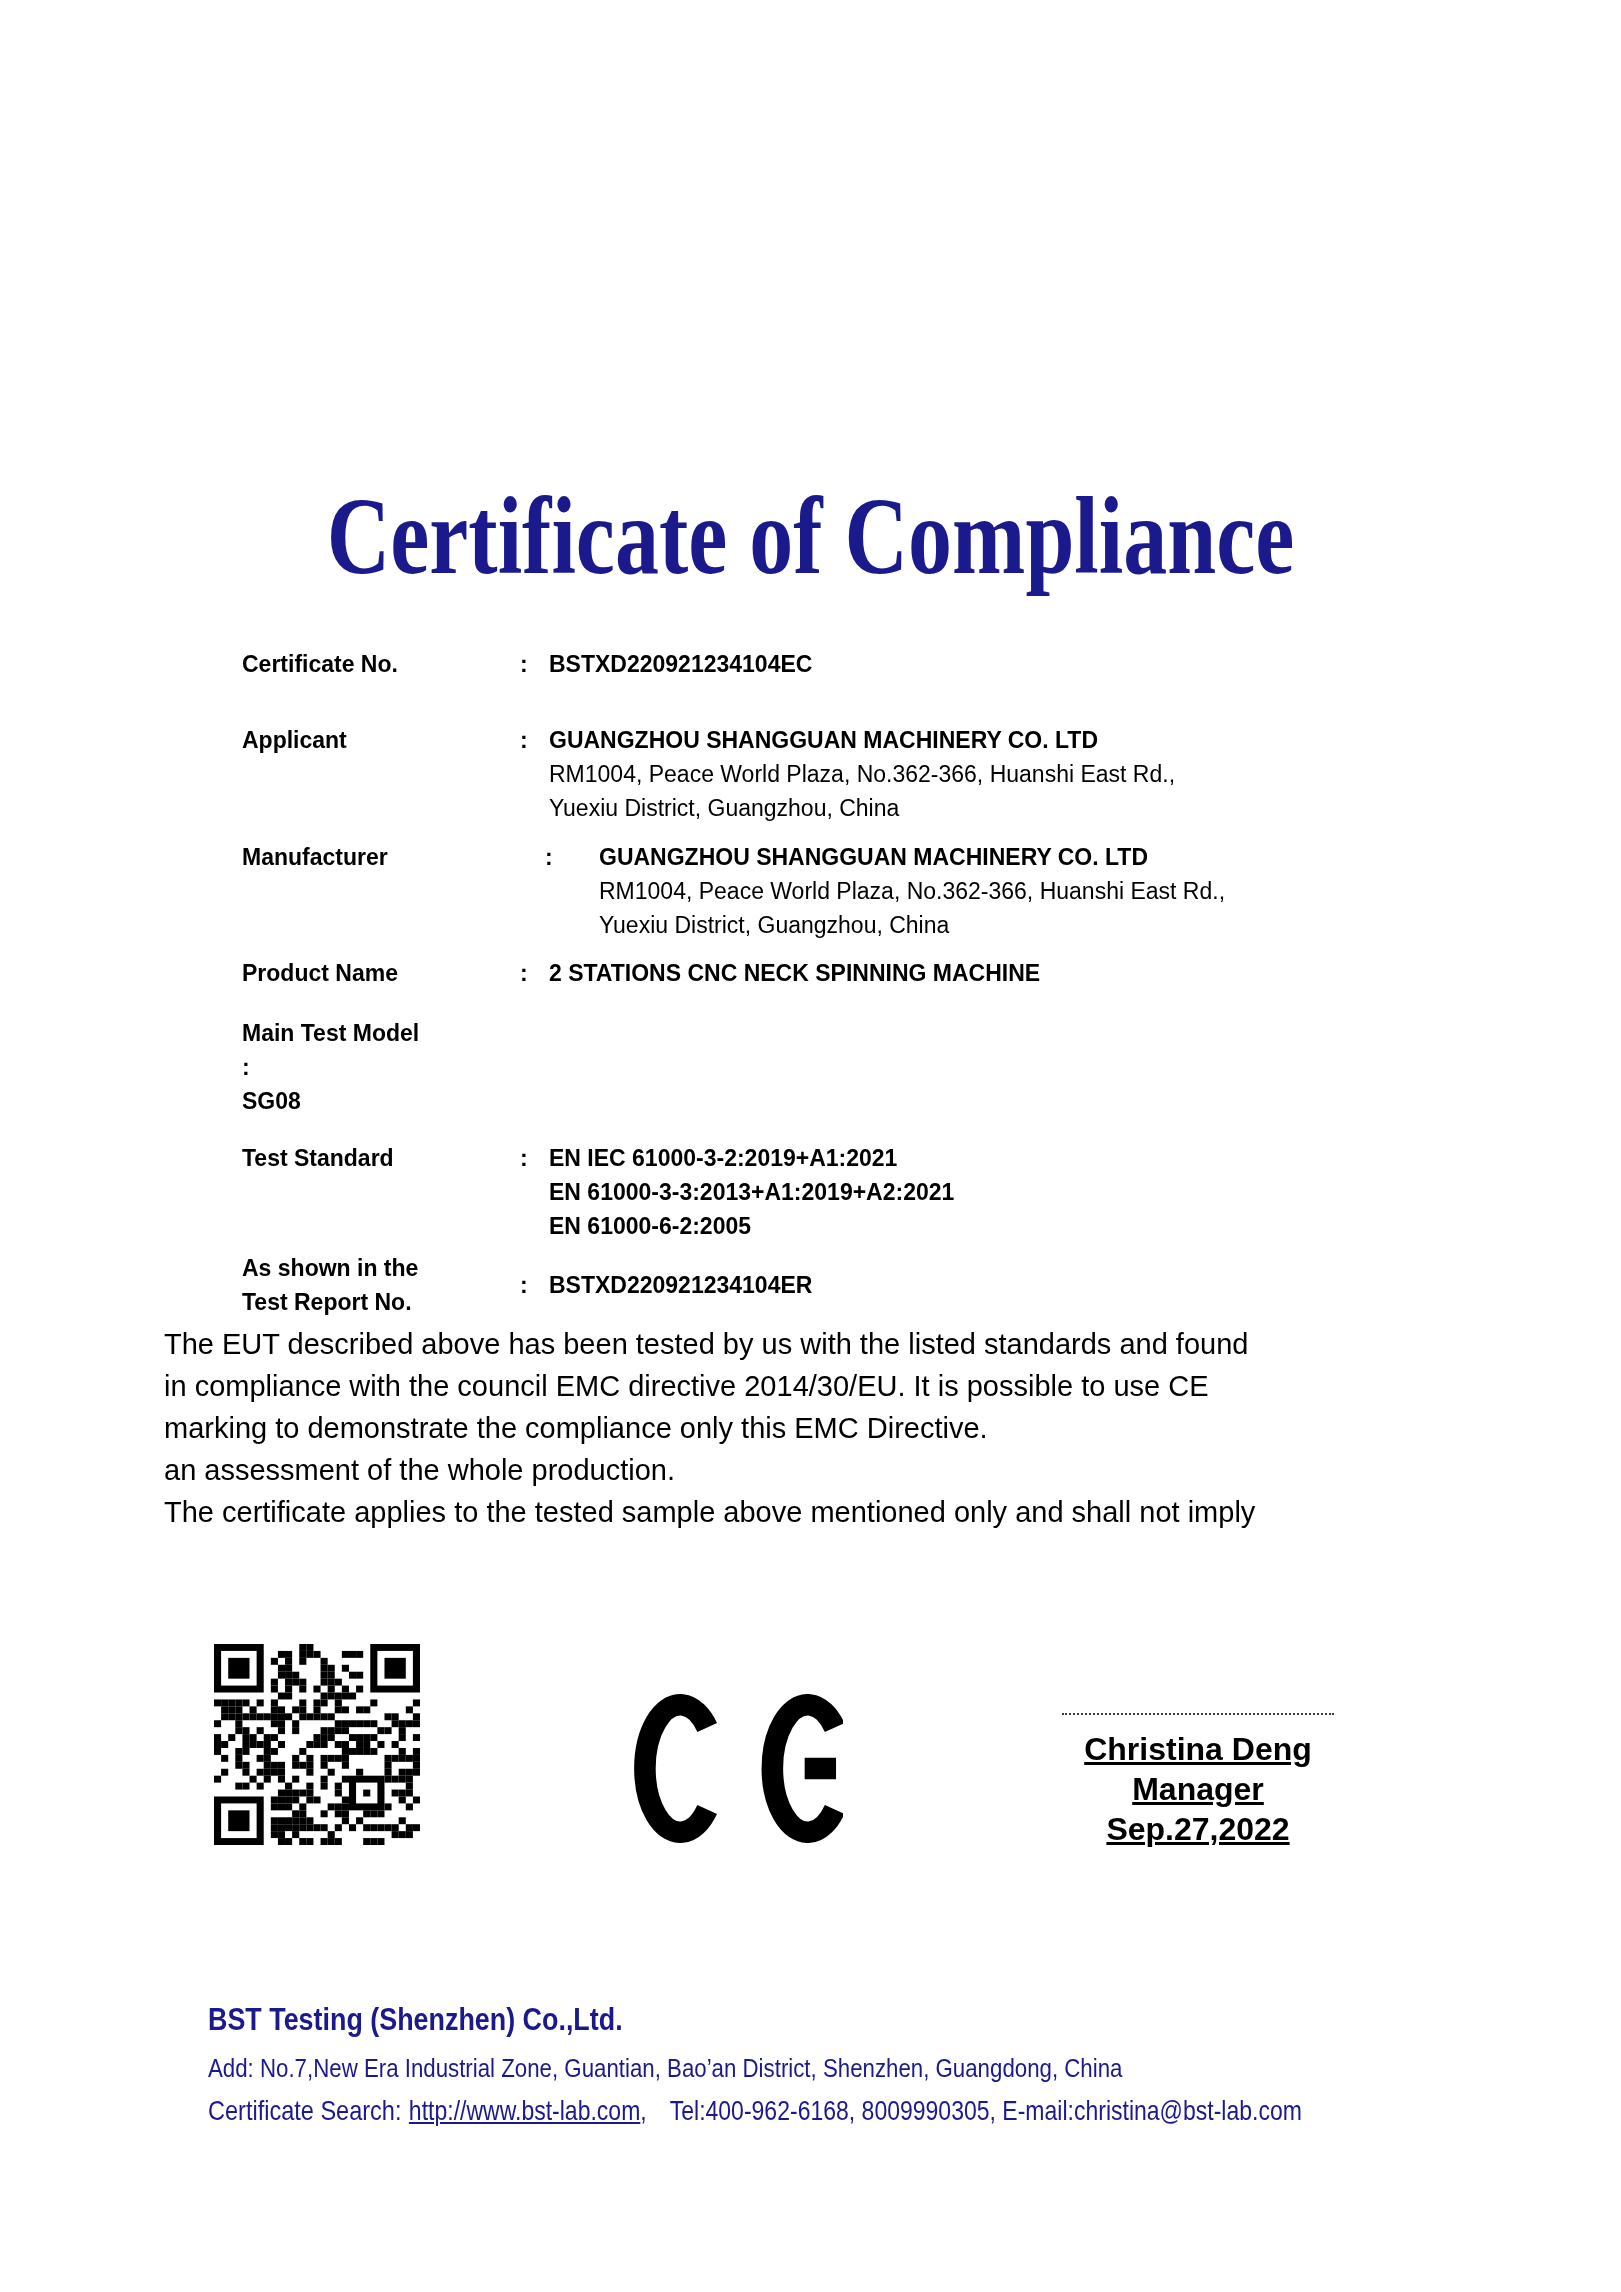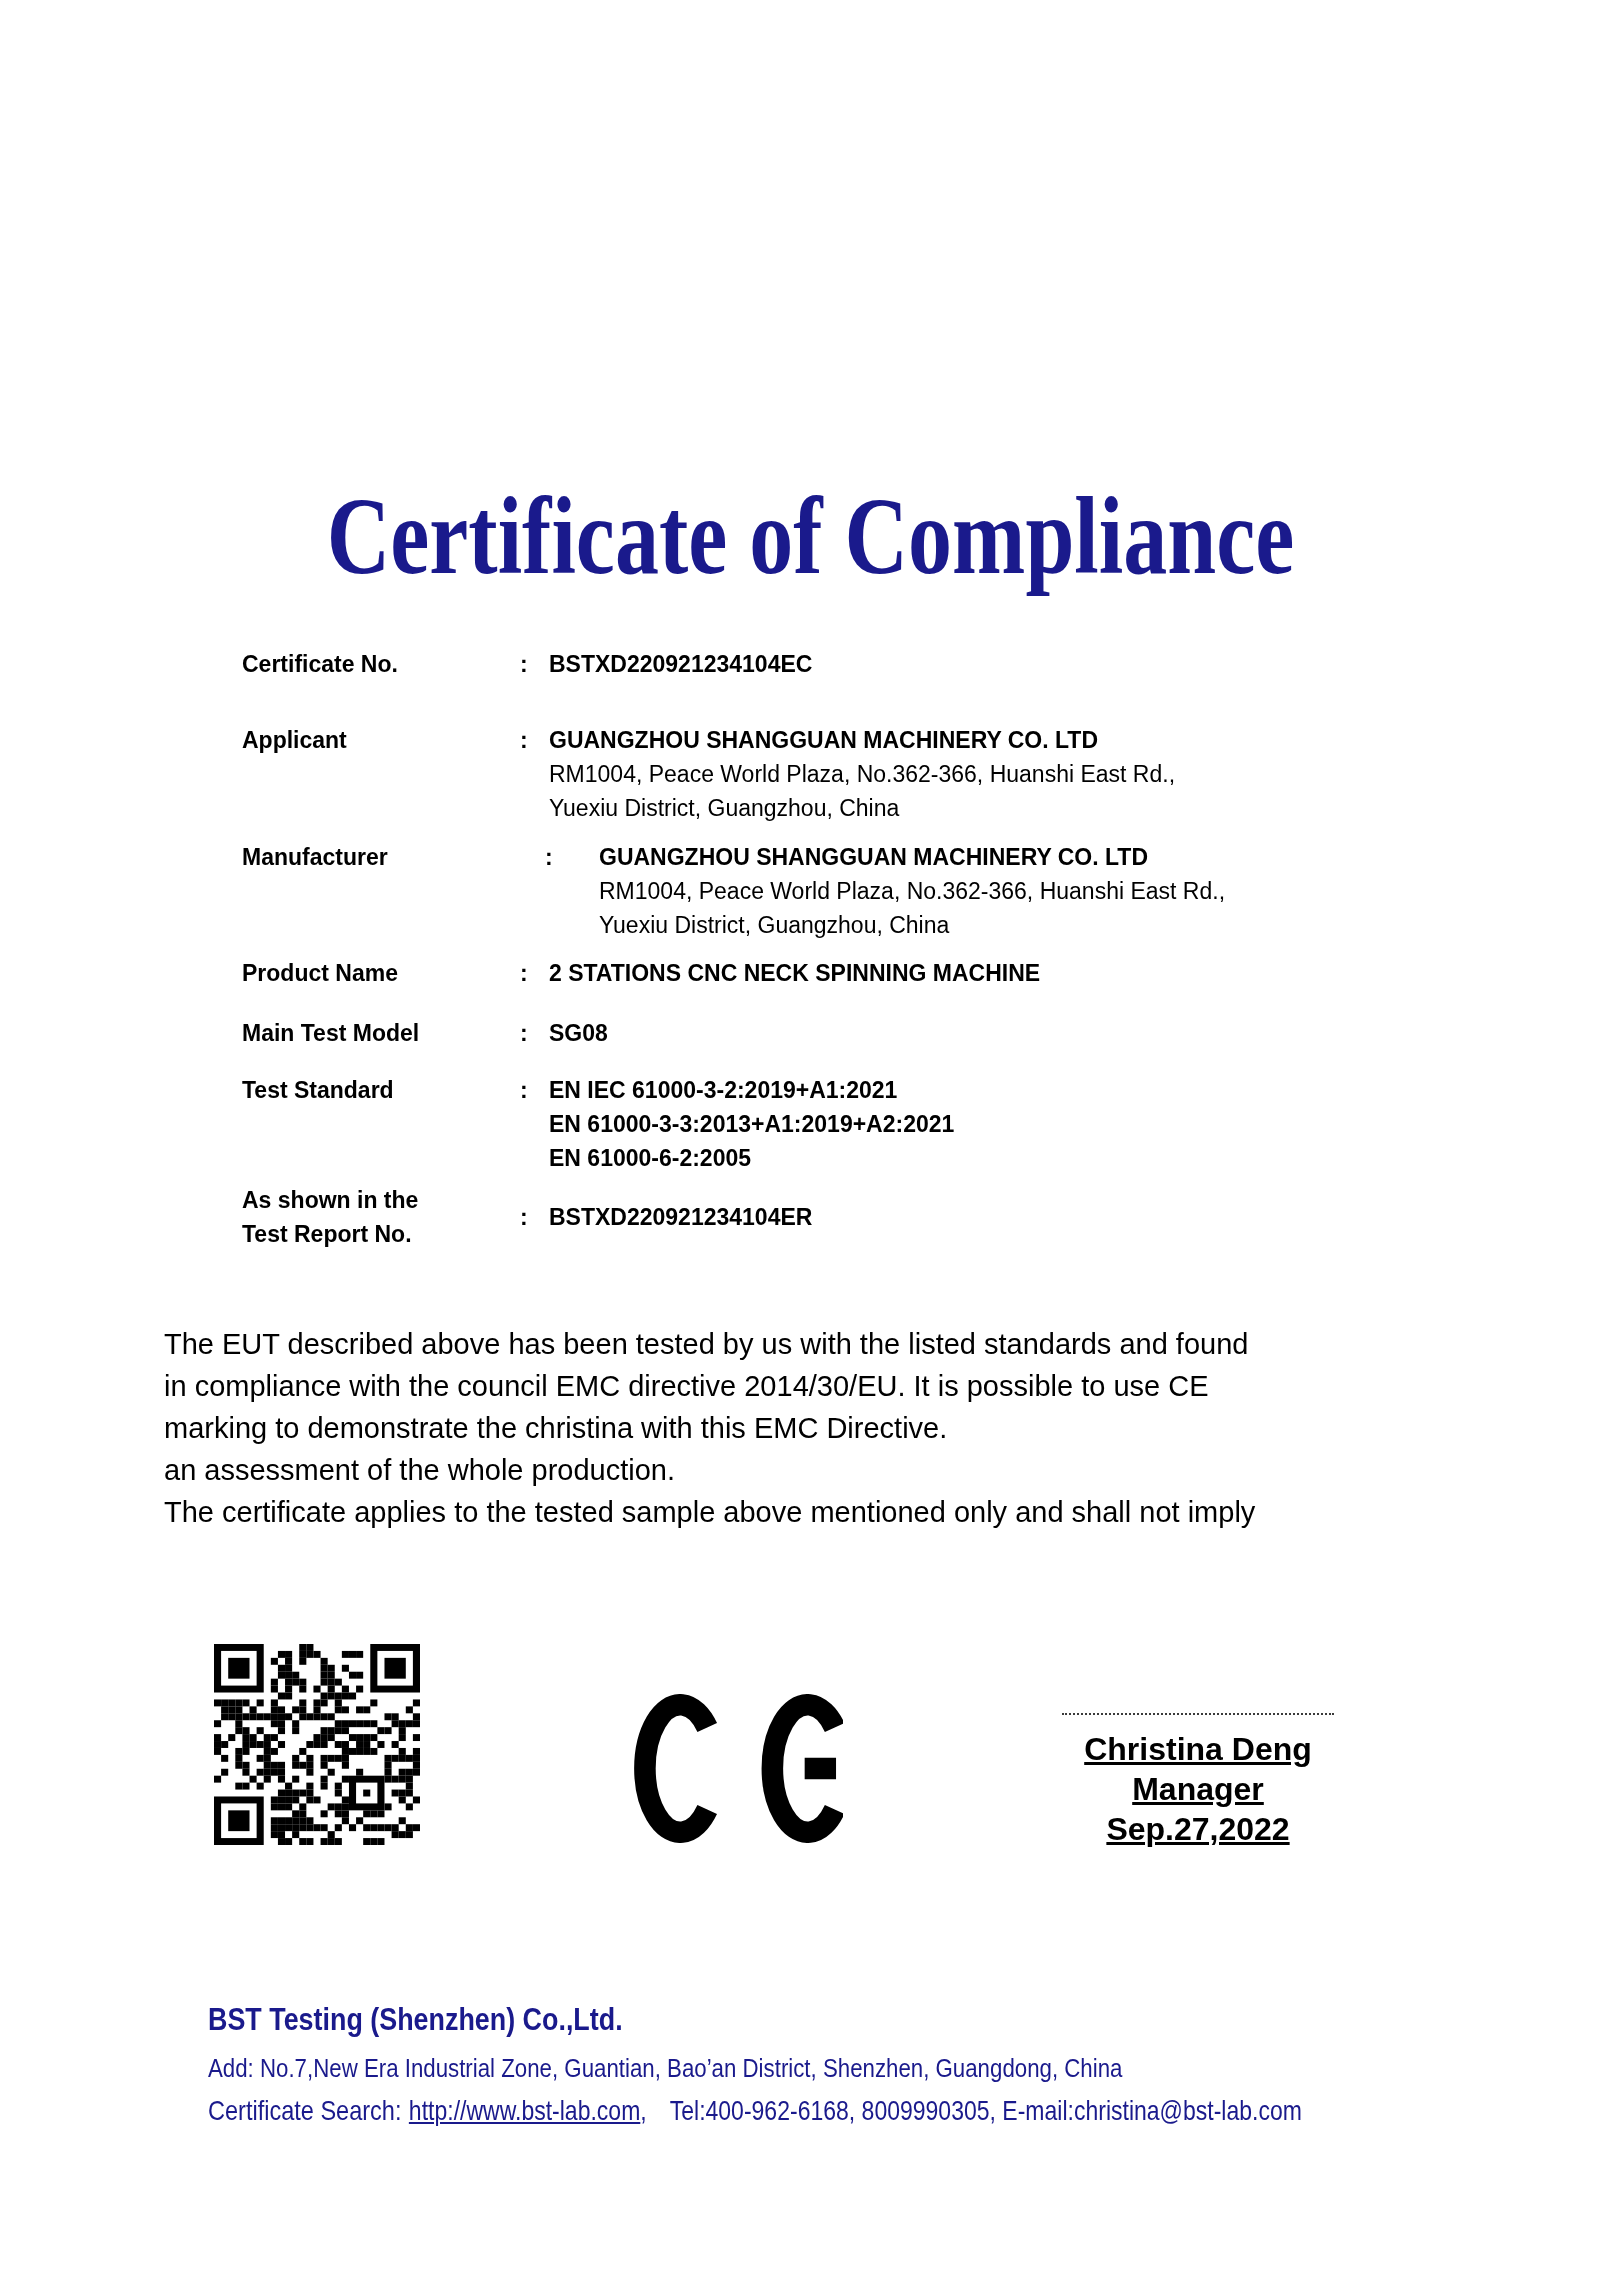--- a/index.html
+++ b/index.html
@@ -21,21 +21,21 @@
   
   .info { position:absolute; left:242px; top:647px; width:1206px; font-size:23px; line-height:34px; }
   .row { display:flex; align-items:flex-start; }
   .row .lbl   { width:278px; flex:none; font-weight:bold; }
   .row .colon { width:29px;  flex:none; font-weight:bold; }
   .row .val   { flex:1; }
   .bold { font-weight:bold; }
   .r-applicant    { margin-top:42px; }
   .r-manufacturer { margin-top:14.7px;gap:25px; }
   .r-product      { margin-top:14.7px; }
-  .r-model        { margin-top:25.5px; }
+  .r-model        { margin-top:25.5px;flex-direction:column; }
   .r-standard     { margin-top:23.5px; }
   .r-report       { margin-top:7.8px;  }
   .r-report .colon, .r-report .val { align-self:center; }
   
   .statement { position:absolute; left:164px; top:1323px; width:1294px; font-size:29px; line-height:42px; }
   
   .qr { position:absolute; left:214px; top:1644px; width:206px; height:201px; }
   .qr svg { display:block; width:100%; height:100%; }
   
   .ce { position:absolute; left:634px; top:1694px; width:209px; height:149px; }
@@ -120,21 +120,21 @@
       </div>
       <div class="colon">:</div>
       <div class="val bold">BSTXD220921234104ER</div>
     </div>
 
   </div>
 
   <div class="statement">
     <div>The EUT described above has been tested by us with the listed standards and found</div>
     <div>in compliance with the council EMC directive 2014/30/EU. It is possible to use CE</div>
-    <div>marking to demonstrate the christina with this EMC Directive.</div>
+    <div>marking to demonstrate the compliance only this EMC Directive.</div>
     <div>an assessment of the whole production.</div>
     <div>The certificate applies to the tested sample above mentioned only and shall not imply</div>
   </div>
 
   <div class="qr">
     <svg id="qr-svg" viewBox="0 0 203 203" preserveAspectRatio="none" xmlns="http://www.w3.org/2000/svg">
         <rect x="84" y="0" width="7" height="7" fill="#000"></rect>
         <rect x="91" y="0" width="7" height="7" fill="#000"></rect>
         <rect x="63" y="7" width="7" height="7" fill="#000"></rect>
         <rect x="70" y="7" width="7" height="7" fill="#000"></rect>

